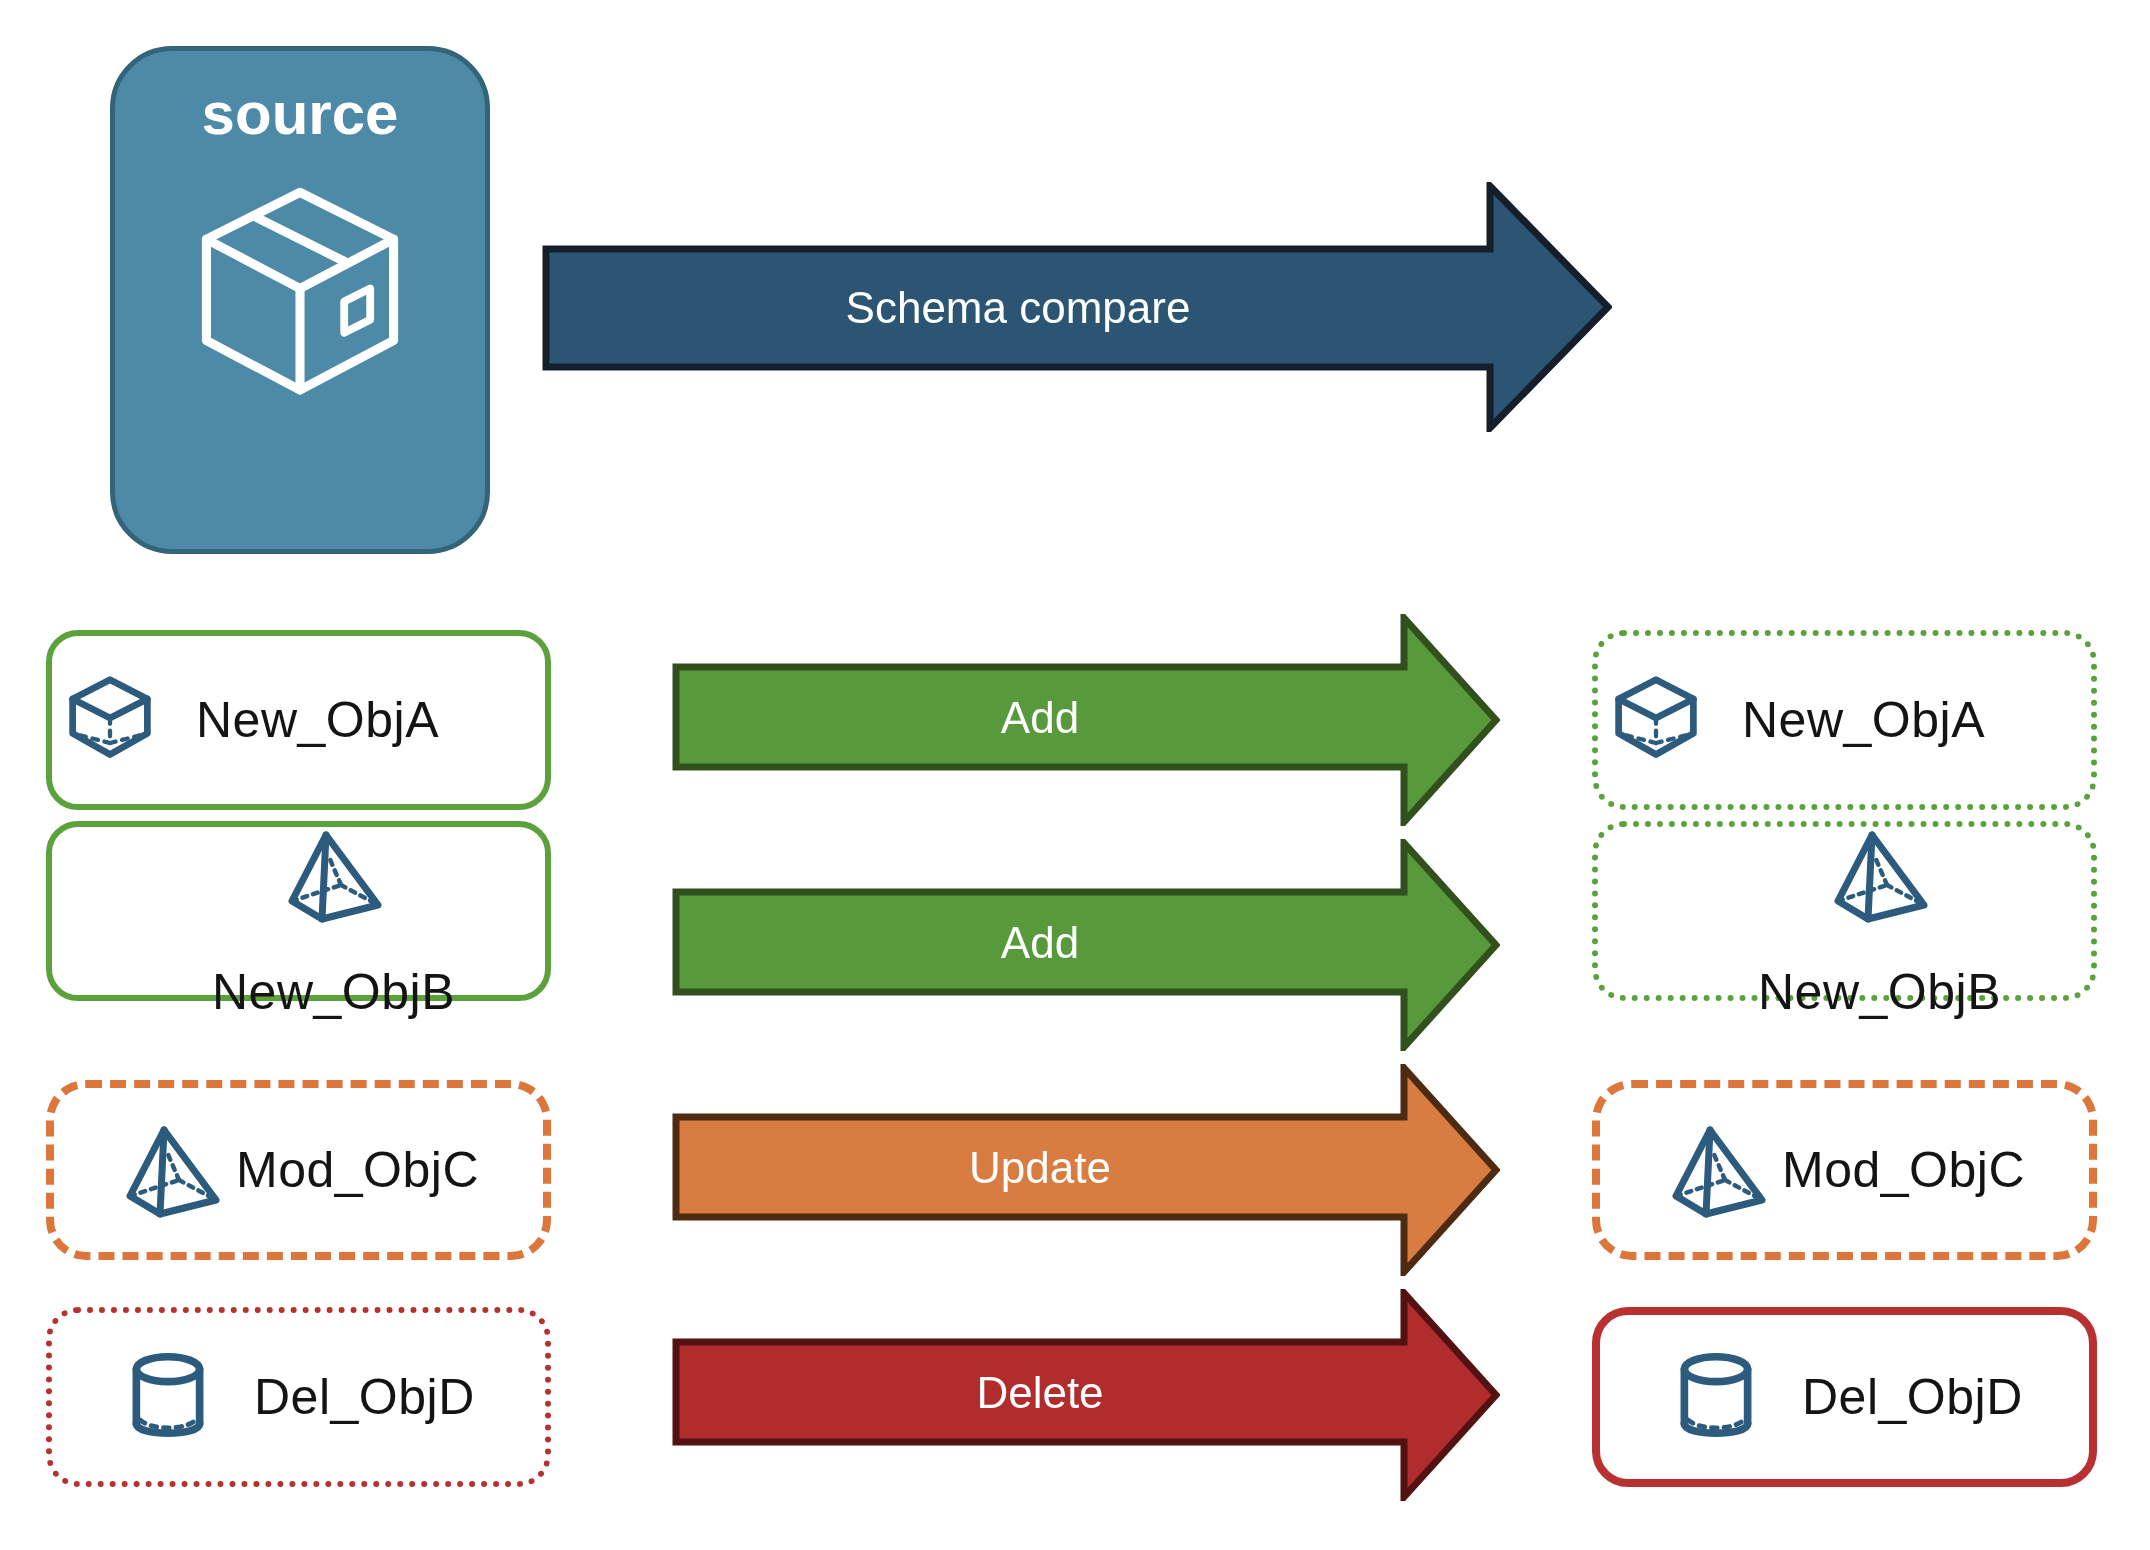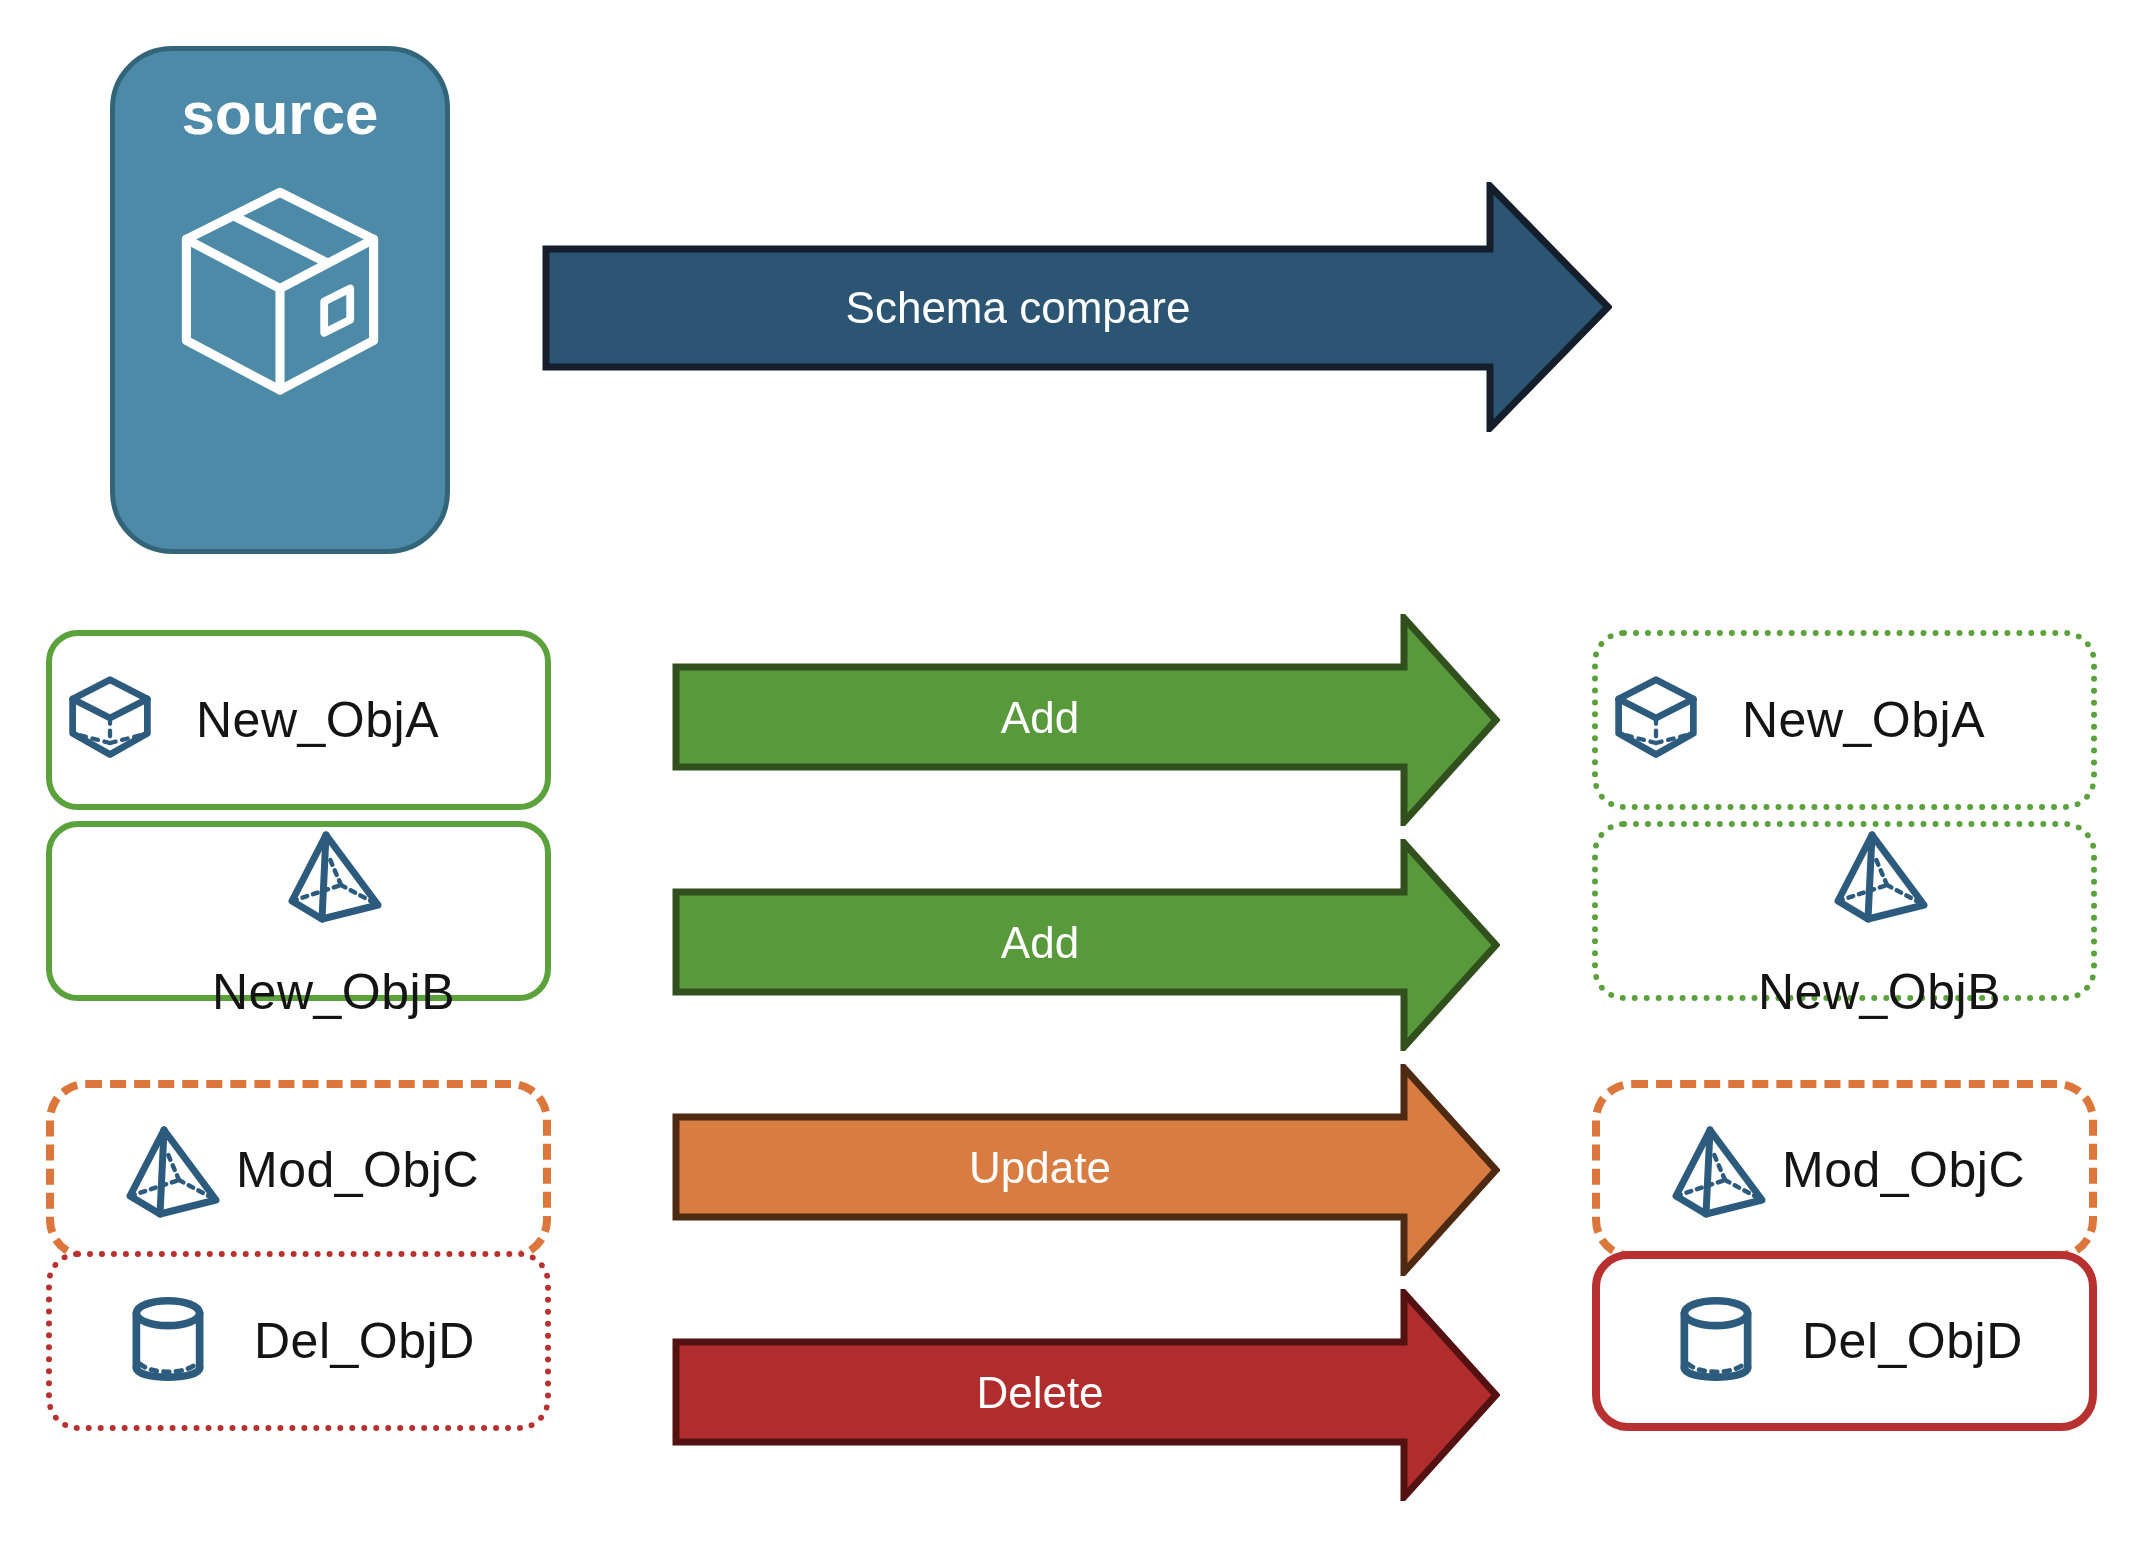--- a/index.html
+++ b/index.html
@@ -6,21 +6,21 @@
   #canvas{
     position:relative;
     width:2150px;height:1550px;
     background:#ffffff;
     font-family:"Liberation Sans", sans-serif;
     overflow:hidden;
   }
   
   .panel{
     position:absolute;
-    width:340px;height:508px;
+    width:380px;height:508px;
     background:#4C8AA7;
     border:5px solid #336579;
     border-radius:62px;
     box-sizing:border-box;
     display:flex;flex-direction:column;align-items:center;
   }
   #source-panel{left:110px;top:46px;}
   #target-panel{left:1657px;top:46px;}
   .panel-title{
     margin-top:30px;
@@ -47,21 +47,21 @@
     position:absolute;
     width:505px;height:180px;
     box-sizing:border-box;
     background:#ffffff;
     border-radius:32px;
     display:flex;align-items:center;
     padding-left:70px;gap:40px;
   }
   .obj-box.left{left:46px;}
   .obj-box.right{left:1592px;}
-  .row-0{top:630px;padding-left:12px;} .row-1{top:821px;flex-direction:column;} .row-2{top:1080px;} .row-3{top:1251px;}
+  .row-0{top:630px;padding-left:12px;} .row-1{top:821px;flex-direction:column;} .row-2{top:1080px;} .row-3{top:1307px;}
   .b-green-solid {border:6px solid  #5BA13C;}
   .b-green-dotted{border:6px dotted #5BA13C;}
   .b-orange-dashed{border:8px dashed #DC763B;border-radius:40px;gap:16px;}
   .b-red-dotted  {border:6px dotted #B93031;}
   .b-red-solid   {border:8px solid  #B93031;border-radius:36px;}
   .obj-label{
     font-size:50px;color:#141414;letter-spacing:0.5px;white-space:nowrap;
   }
   .obj-icon{flex:0 0 auto;}
   .defs-holder{position:absolute;width:0;height:0;overflow:hidden;}

